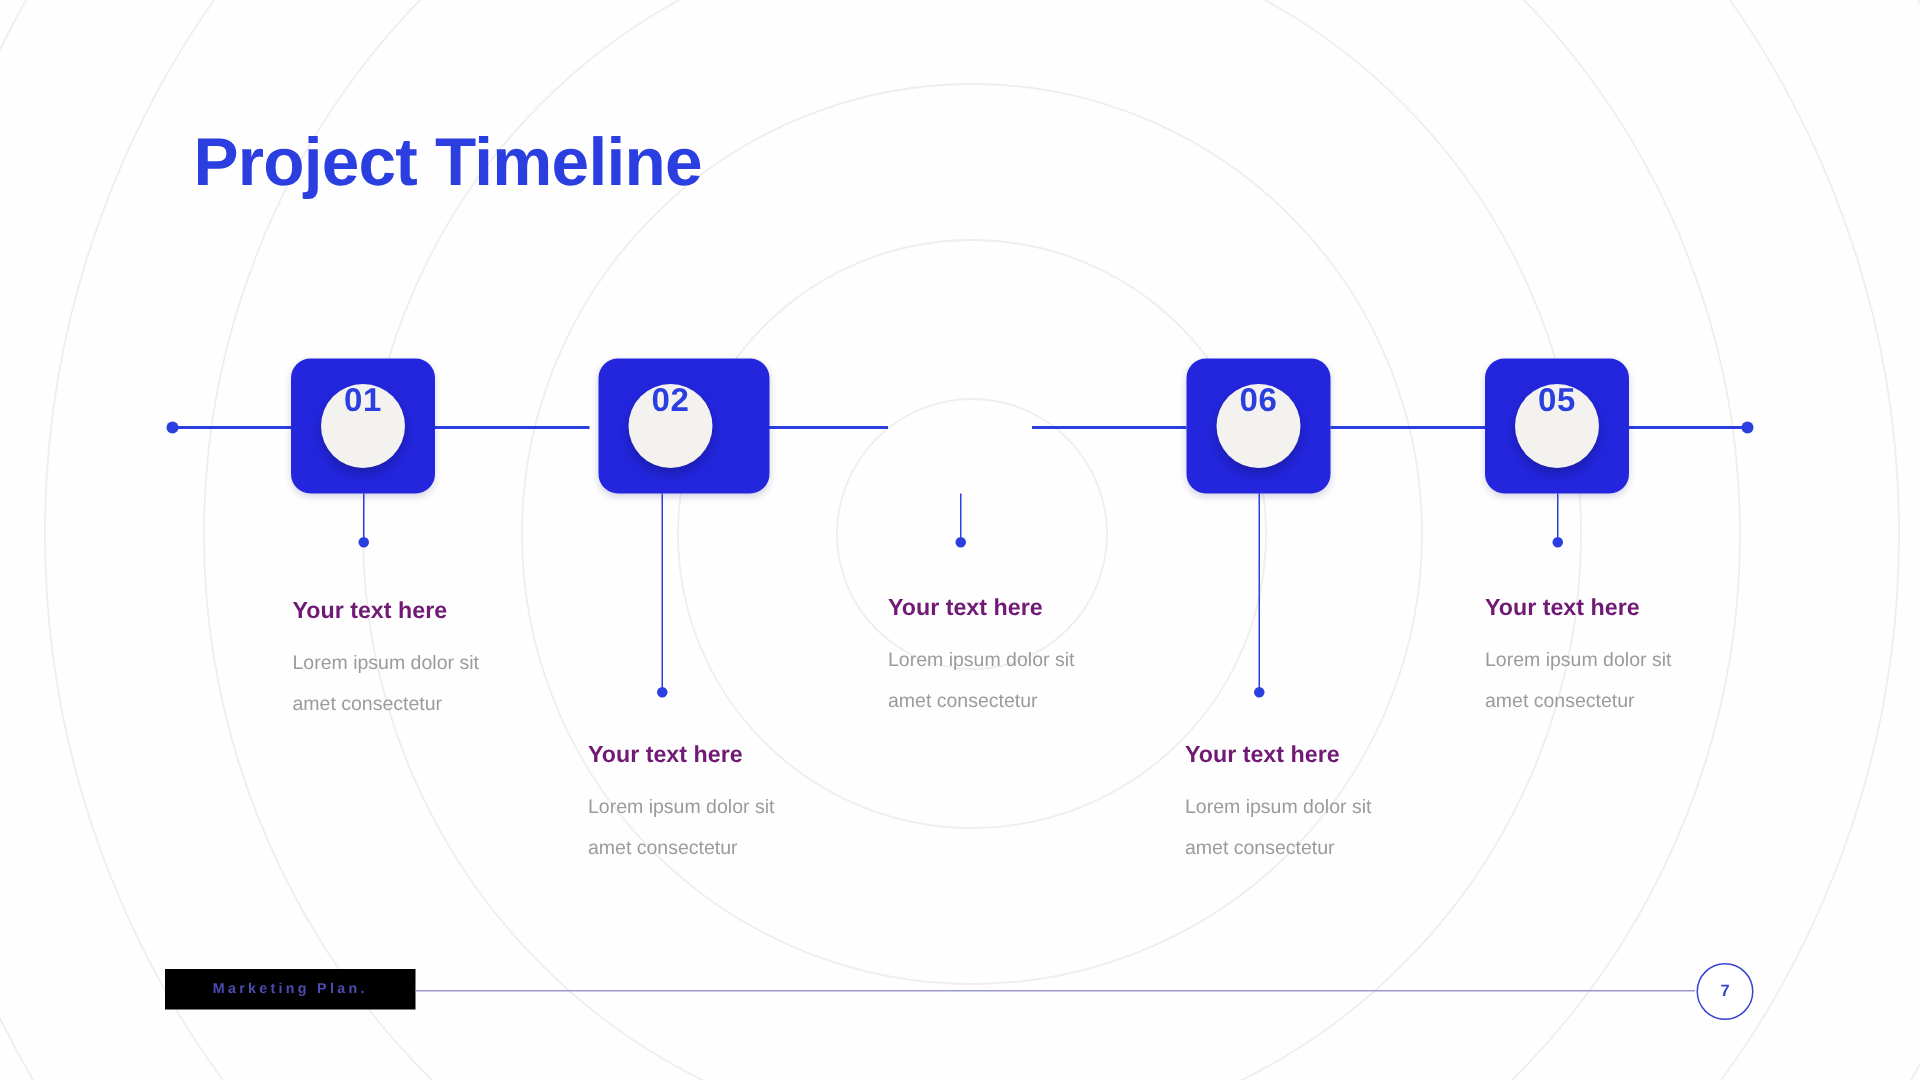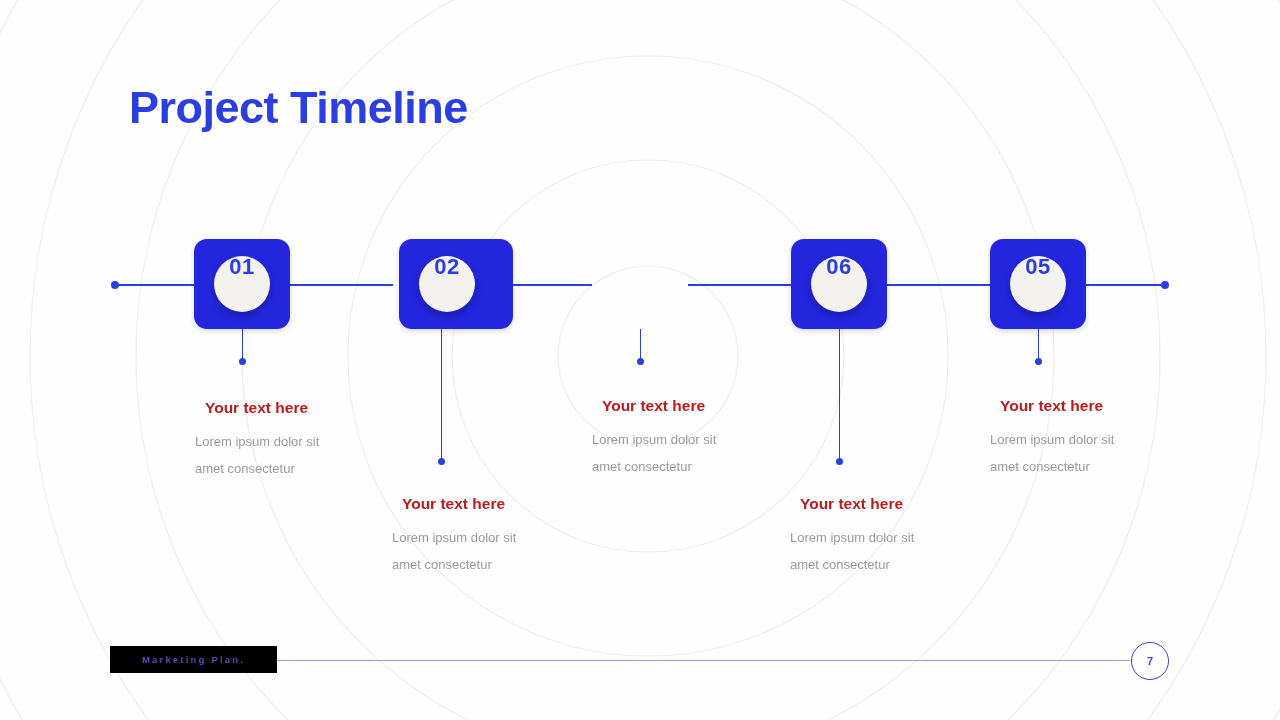--- a/index.html
+++ b/index.html
@@ -105,22 +105,22 @@
     background: #2b3fe0;
   }
 
   .caption {
     position: absolute;
     width: 200px;
   }
   .caption-title {
     font-size: 15.5px;
     font-weight: bold;
-    color: #b91c1c;
-    margin: 0 0 11px 10px;
+    color: #701a75;
+    margin: 0 0 11px 0;
     white-space: nowrap;
   }
   .caption-body {
     font-size: 13px;
     color: #9b9b9b;
     line-height: 27px;
     margin: 0;
     width: 150px;
   }
 

